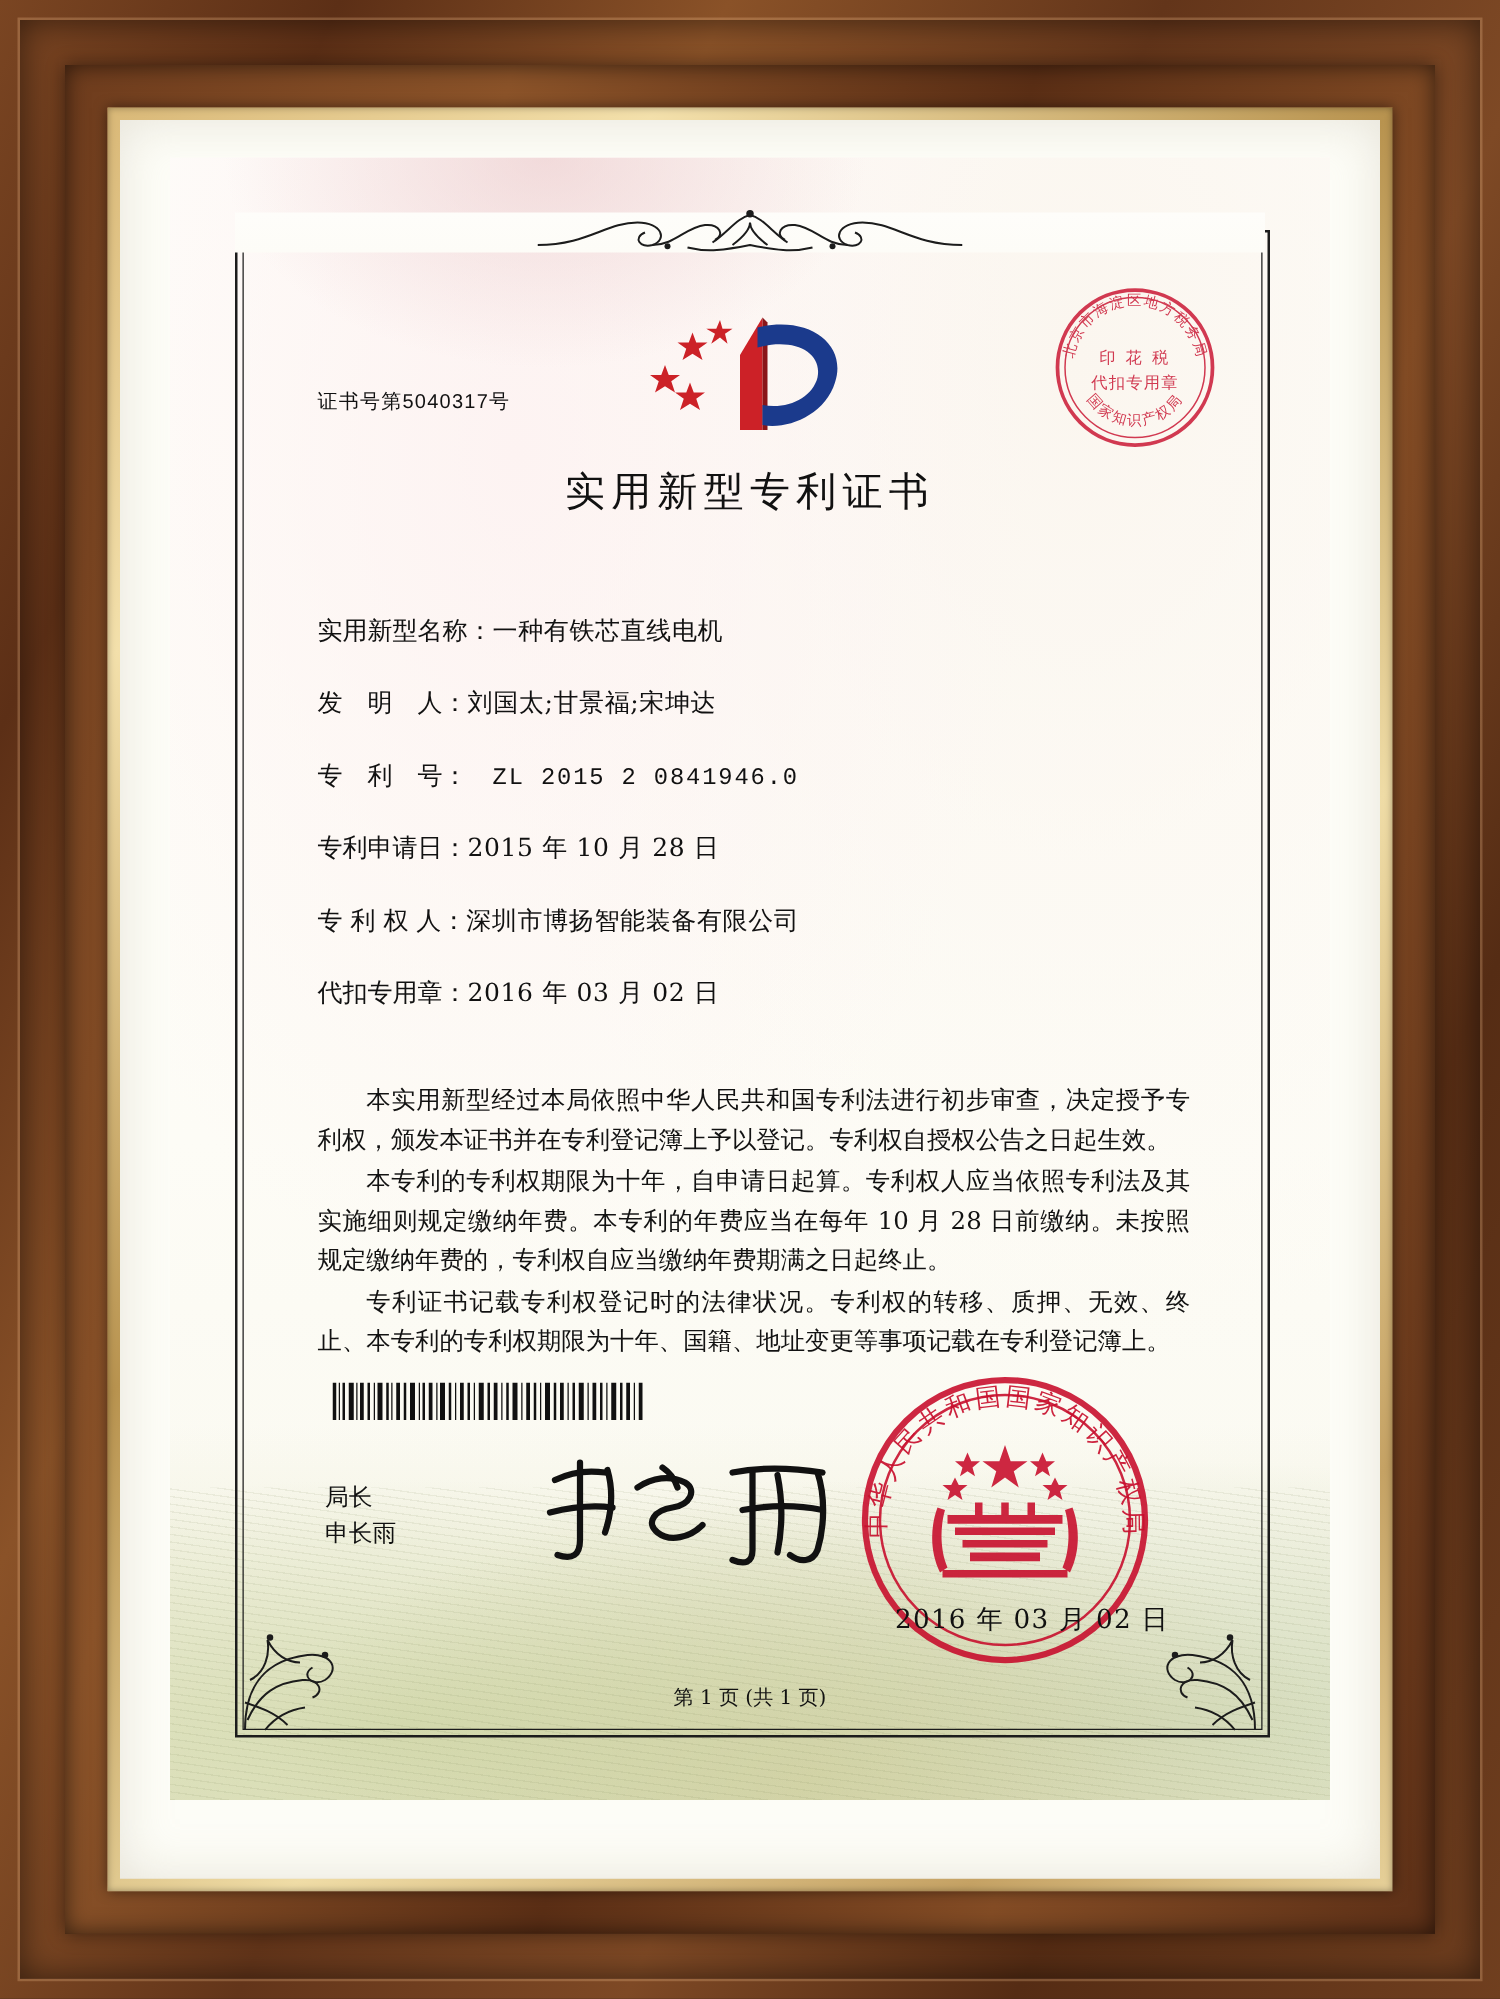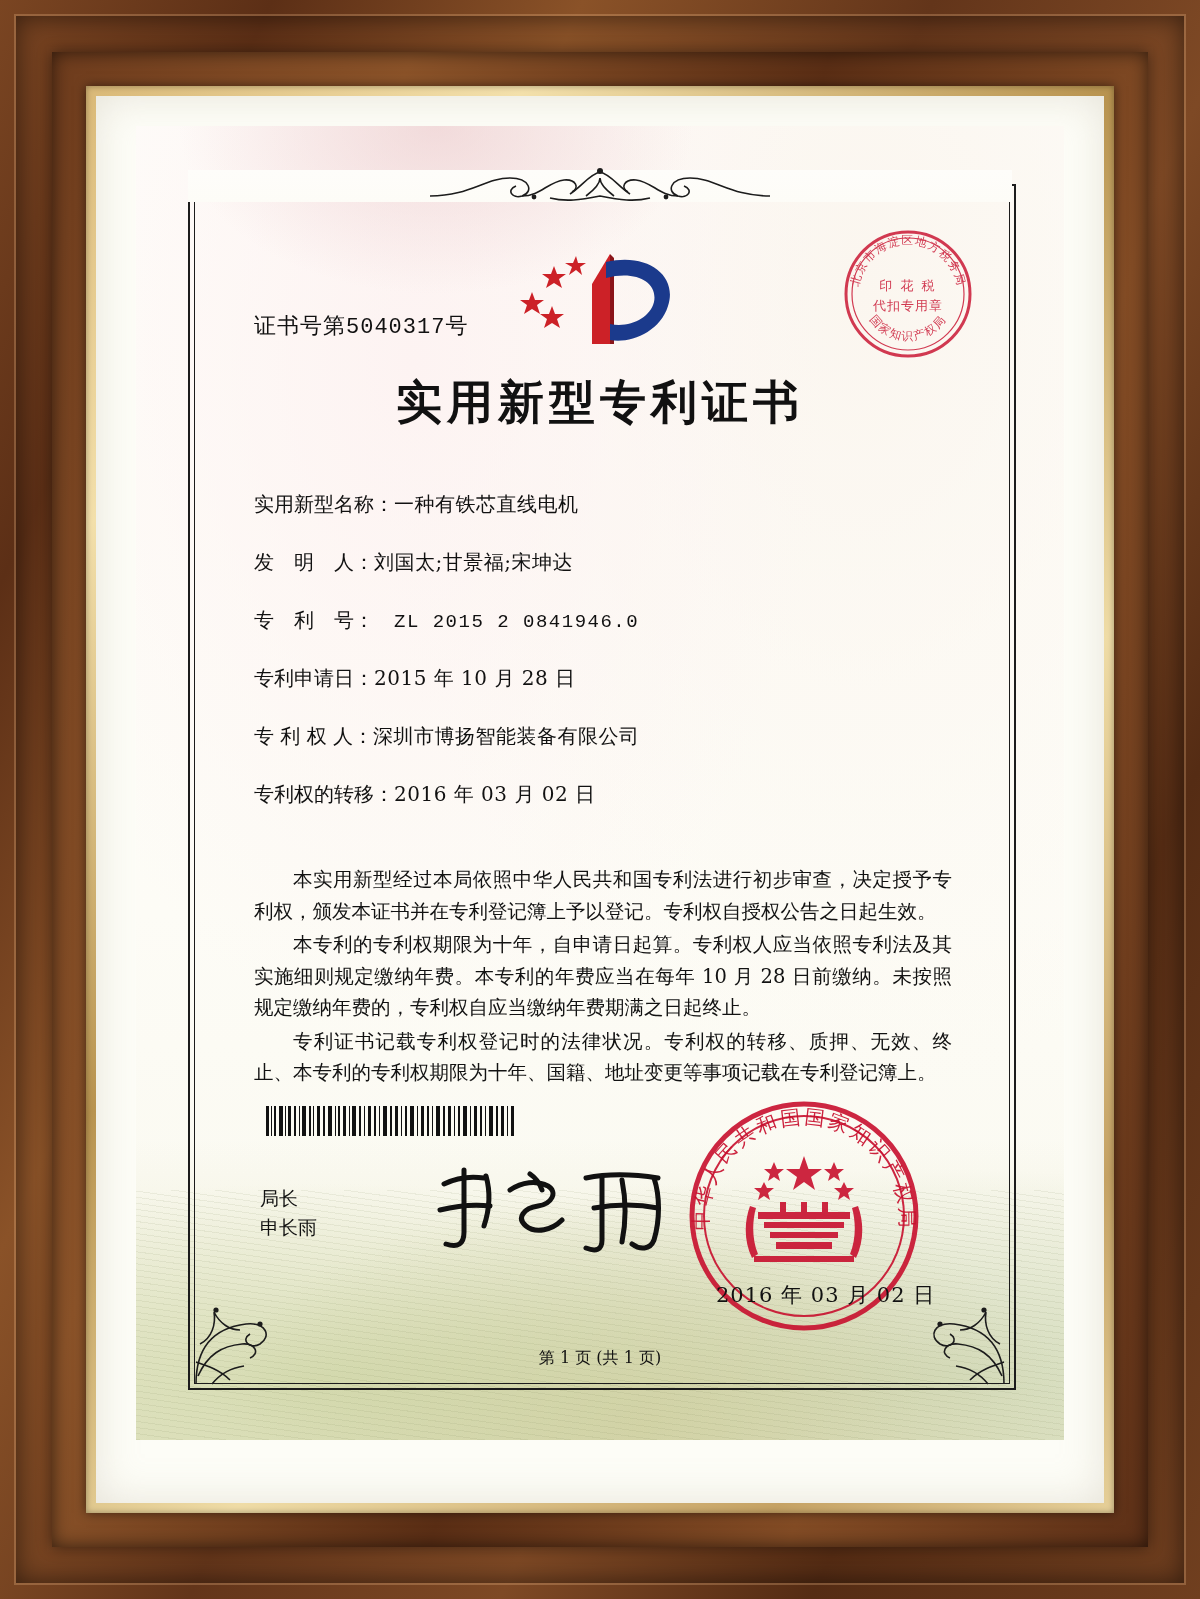--- a/index.html
+++ b/index.html
@@ -113,41 +113,41 @@
     width: 340px; height: 44px;
   }
   .corner-orn { position: absolute; width: 110px; height: 110px; }
   .corner-bl { left: 50px; bottom: 46px; }
   .corner-br { right: 50px; bottom: 46px; transform: scaleX(-1); }
 
   
   .cert-no {
     position: absolute;
     left: 118px; top: 185px;
-    font-size: 22px;
+    font-size: 16px;
     color: #111;
     letter-spacing: 1px;
-    font-family: Liberation Mono, monospace;
+    font-family: Liberation Sans, sans-serif;
   }
   .logo {
     position: absolute;
     left: 382px; top: 118px;
     width: 170px; height: 115px;
   }
   .stamp-top {
     position: absolute;
     right: 86px; top: 98px;
     width: 140px; height: 140px;
   }
   .title {
     position: absolute;
     left: 0; right: 0; top: 246px;
     text-align: center;
-    font-size: 46px;
-    font-weight: bold;
+    font-size: 32px;
+    font-weight: normal;
     letter-spacing: 5px;
     color: #111;
     font-family: "DejaVu Serif", "Liberation Serif", serif;
   }
 
   
   .fields {
     position: absolute;
     left: 118px; top: 365px;
     width: 700px;
@@ -344,21 +344,21 @@
       </div>
       <div class="field-row">
         <span class="field-label">专利申请日：</span>
         <span class="field-value">2015 年 10 月 28 日</span>
       </div>
       <div class="field-row">
         <span class="field-label">专 利 权 人：</span>
         <span class="field-value">深圳市博扬智能装备有限公司</span>
       </div>
       <div class="field-row">
-        <span class="field-label">专利权的转移：</span>
+        <span class="field-label">代扣专用章：</span>
         <span class="field-value">2016 年 03 月 02 日</span>
       </div>
     </div>
 
     <div class="body-text">
       <p>本实用新型经过本局依照中华人民共和国专利法进行初步审查，决定授予专利权，颁发本证书并在专利登记簿上予以登记。专利权自授权公告之日起生效。</p>
       <p>本专利的专利权期限为十年，自申请日起算。专利权人应当依照专利法及其实施细则规定缴纳年费。本专利的年费应当在每年 10 月 28 日前缴纳。未按照规定缴纳年费的，专利权自应当缴纳年费期满之日起终止。</p>
       <p>专利证书记载专利权登记时的法律状况。专利权的转移、质押、无效、终止、本专利的专利权期限为十年、国籍、地址变更等事项记载在专利登记簿上。</p>
     </div>
 

